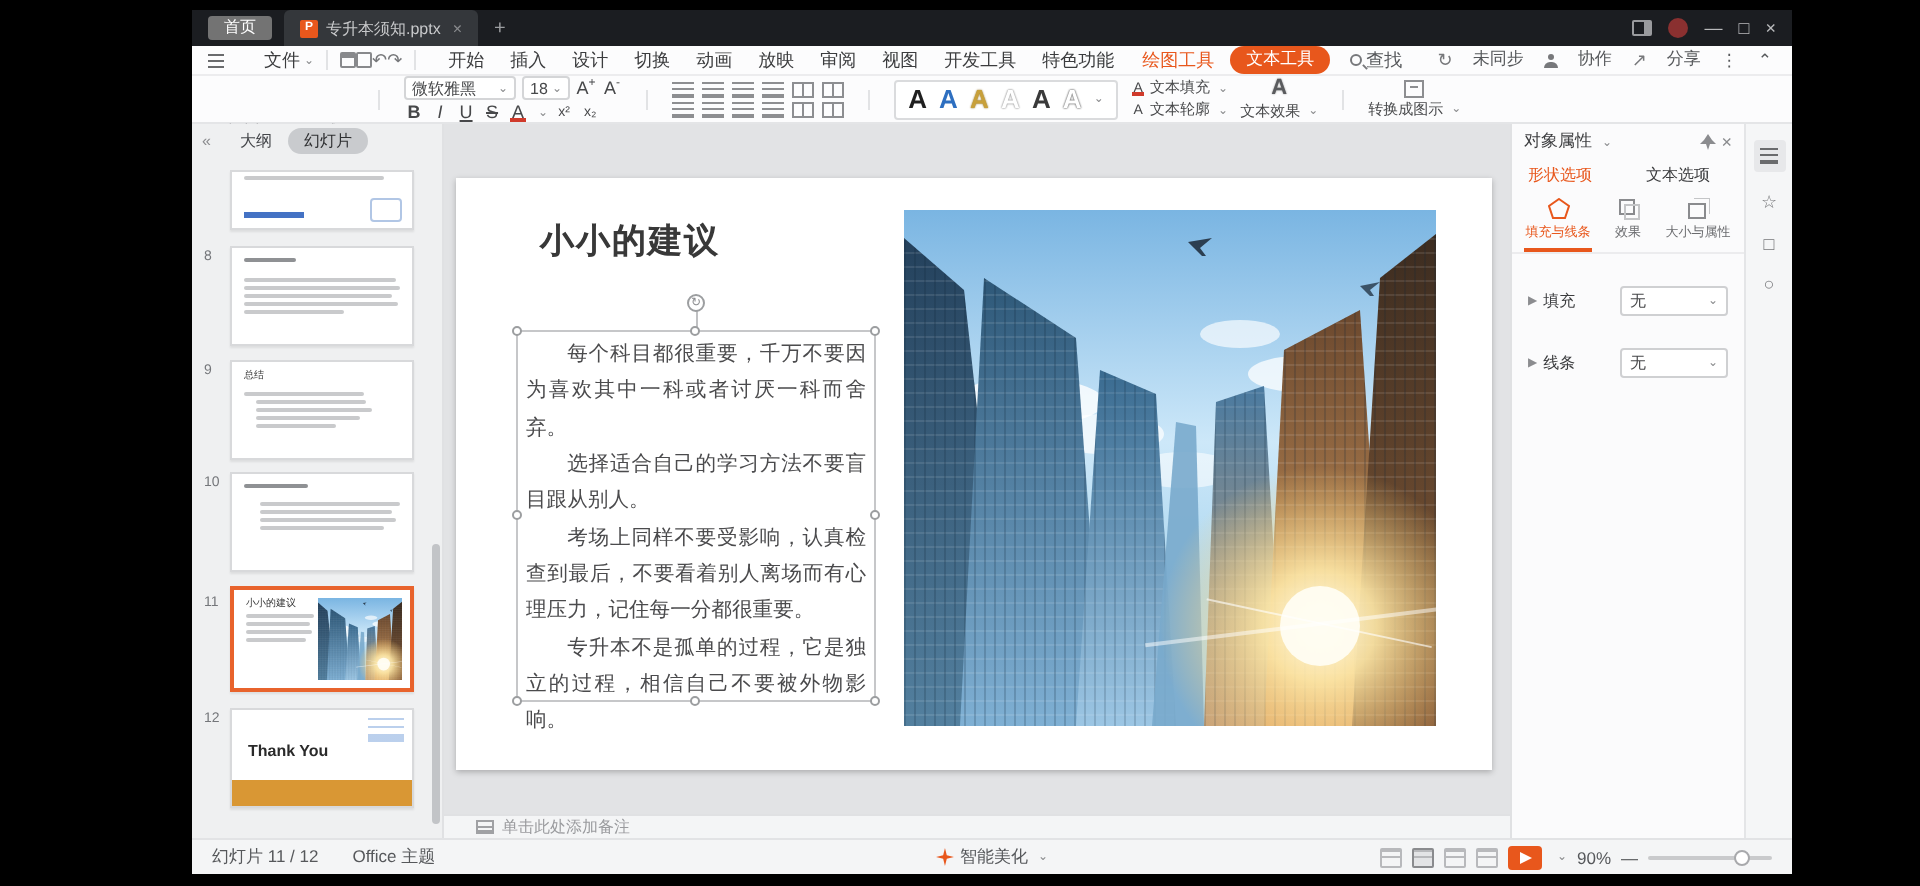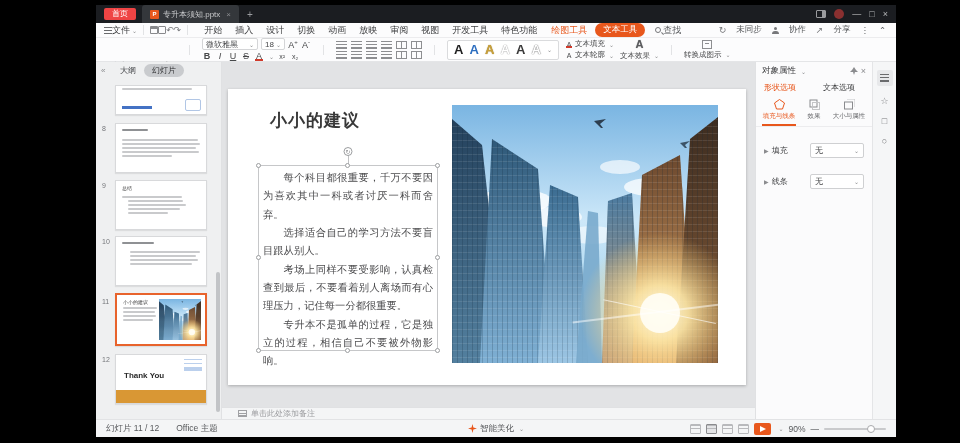--- a/index.html
+++ b/index.html
@@ -3,35 +3,35 @@
 <meta charset="utf-8">
 <style>
   * { margin:0; padding:0; box-sizing:border-box; }
   html,body { width:960px; height:443px; background:#000; overflow:hidden;
     font-family:"Liberation Sans","DejaVu Sans",sans-serif; }
   .stage { position:relative; width:960px; height:443px; background:#000; }
   .win { position:absolute; left:96px; top:5px; width:800px; height:432px; background:#fff; overflow:hidden; }
 
   
   .titlebar { height:18px; background:#1b1d21; display:flex; align-items:center; }
-  .home-pill { margin-left:8px; background:#ef4444; color:#fff; font-size:8px; line-height:12px; padding:0 8px; border-radius:2px;text-align:right; }
+  .home-pill { margin-left:8px; background:#737373; color:#fff; font-size:8px; line-height:12px; padding:0 8px; border-radius:2px;text-align:right; }
   .doc-tab { margin-left:6px; height:18px; background:#34373b; display:flex; align-items:center; gap:4px; padding:0 8px; color:#c8c9cb; font-size:8px; border-radius:3px 3px 0 0; }
   .ptx-ic { width:9px; height:9px; background:#e8571c; border-radius:1px; color:#fff; font-size:6px; font-weight:bold; text-align:center; line-height:9px; }
   .tab-x { color:#8a8c8f; font-size:8px; margin-left:2px; }
   .newtab { color:#9b9da0; font-size:10px; margin-left:8px; }
   .tb-spacer { flex:1; }
   .tb-right { display:flex; align-items:center; gap:8px; margin-right:8px; color:#b8b9bb; font-size:9px; }
   .layout-ic { width:10px; height:8px; border:1px solid #9a9b9e; border-radius:1px; position:relative; }
   .layout-ic:after { content:""; position:absolute; right:0; top:0; bottom:0; width:3px; background:#9a9b9e; }
   .avatar { width:10px; height:10px; border-radius:50%; background:#8a3030; }
 
   
   .menubar { height:15px; background:#fcfcfd; border-bottom:1px solid #ececee; display:flex; align-items:center; font-size:9px; color:#3b3c3e; }
   .bars-ic { width:8px; height:7px; background:linear-gradient(#6a6b6d 0 1px,transparent 1px 3px,#6a6b6d 3px 4px,transparent 4px 6px,#6a6b6d 6px 7px); margin-left:8px; }
-  .file-lbl { margin-left:0; }
+  .file-lbl { margin-left:20px; }
   .caret { font-size:6px; color:#8b8c8e; margin-left:2px; }
   .vdiv { width:1px; height:10px; background:#e2e3e5; margin:0 6px; }
   .qa-ic { width:8px; height:8px; border:1px solid #88898c; border-radius:1px; }
   .qa-ic.save { border-top-width:3px; }
   .arrow-g { color:#77787b; font-size:9px; }
   .menu-items { display:flex; gap:13px; margin-left:10px; }
   .mi { cursor:default; }
   .draw-tools { color:#e8571c; margin-left:14px; }
   .text-tools { background:#e8571c; color:#fff; border-radius:8px; padding:1px 8px; margin-left:8px; font-size:8.5px; }
   .find-grp { display:flex; align-items:center; gap:2px; margin-left:10px; color:#55575a; }

